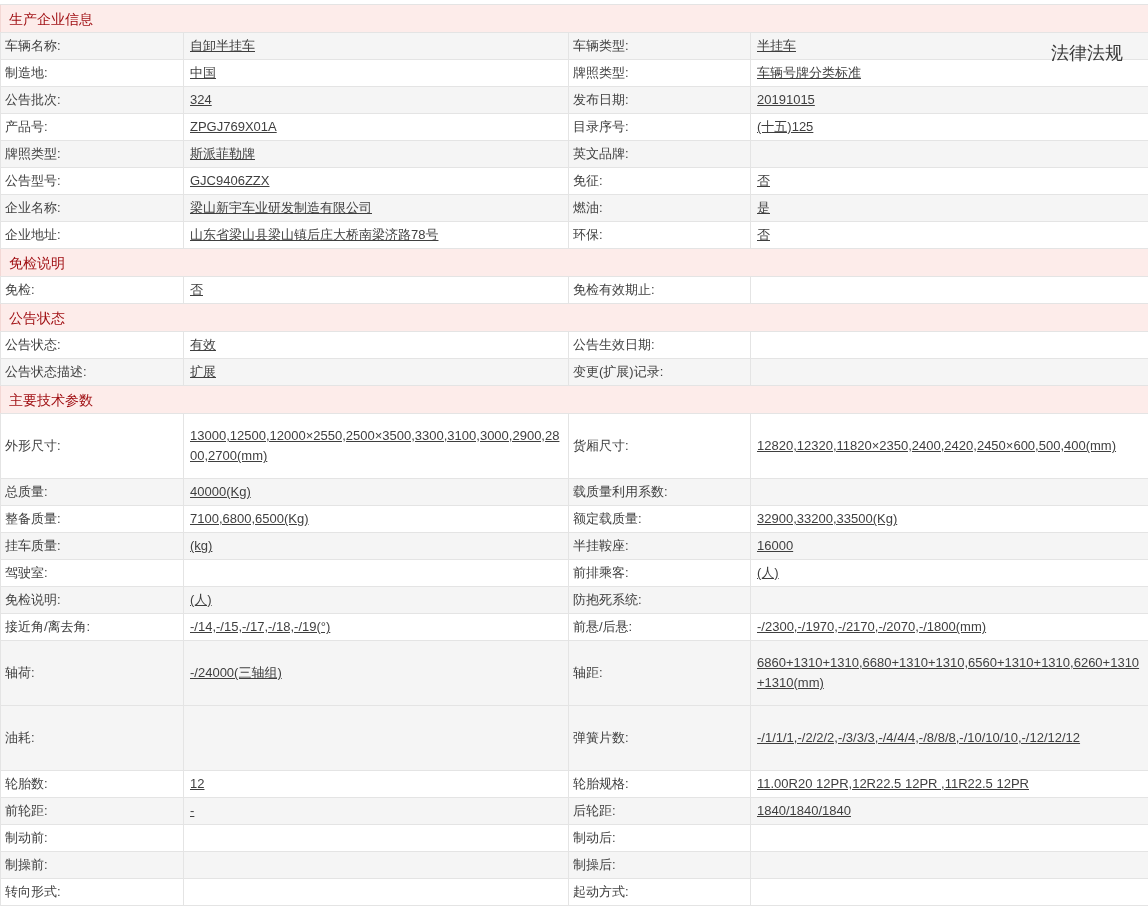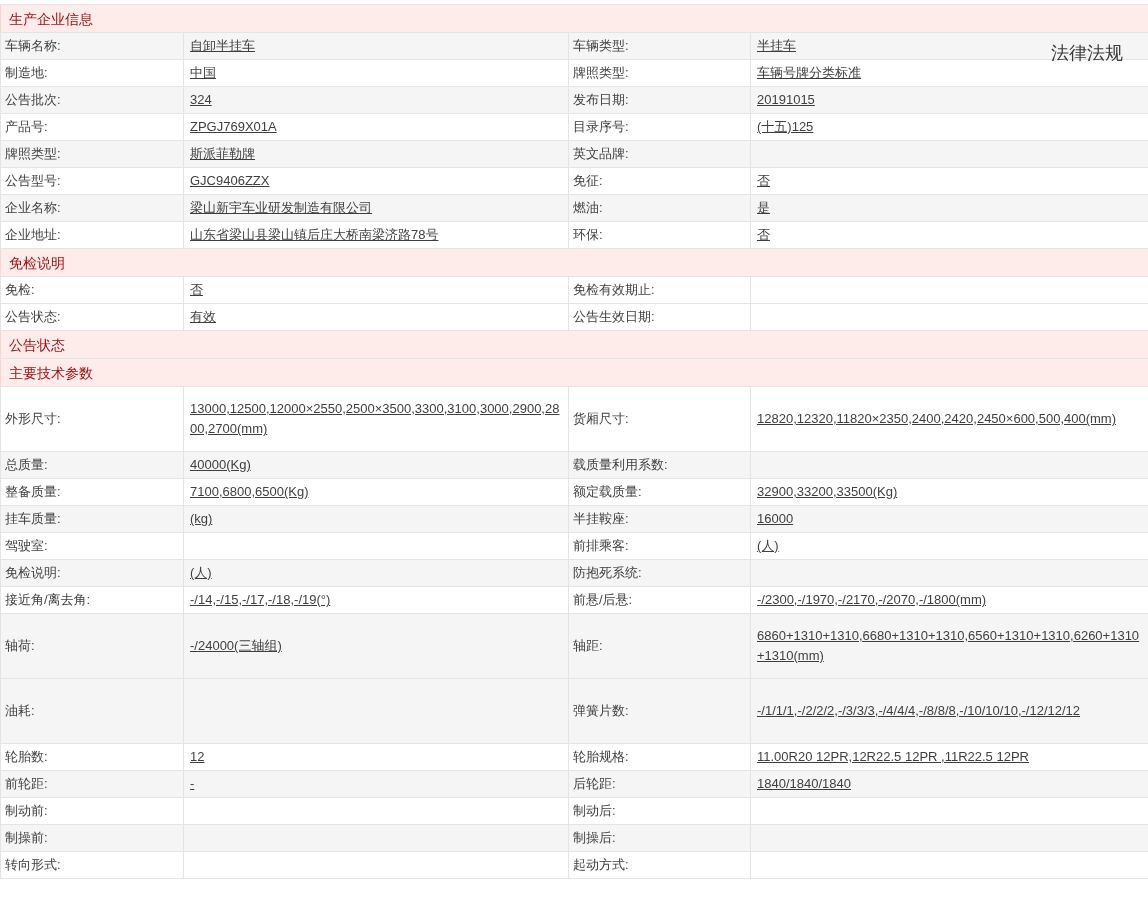--- a/index.html
+++ b/index.html
@@ -130,27 +130,33 @@
         <tr>
           <td colspan="4" class="sec">免检说明</td>
         </tr>
         <tr>
           <td class="lbl">免检:</td>
           <td class="val">否</td>
           <td class="lbl">免检有效期止:</td>
           <td class="val"></td>
         </tr>
         <tr>
+          <td colspan="4" class="sec">公告状态</td>
+        </tr>
+        <tr>
           <td class="lbl">公告状态:</td>
           <td class="val">有效</td>
           <td class="lbl">公告生效日期:</td>
           <td class="val"></td>
         </tr>
-        <tr>
-          <td colspan="4" class="sec">公告状态</td>
+        <tr class="alt">
+          <td class="lbl">公告状态描述:</td>
+          <td class="val">扩展</td>
+          <td class="lbl">变更(扩展)记录:</td>
+          <td class="val"></td>
         </tr>
         <tr>
           <td colspan="4" class="sec">主要技术参数</td>
         </tr>
         <tr>
           <td class="lbl">外形尺寸:</td>
           <td class="val tall">13000,12500,12000×2550,2500×3500,3300,3100,3000,2900,2800,2700(mm)</td>
           <td class="lbl">货厢尺寸:</td>
           <td class="val">12820,12320,11820×2350,2400,2420,2450×600,500,400(mm)</td>
         </tr>

